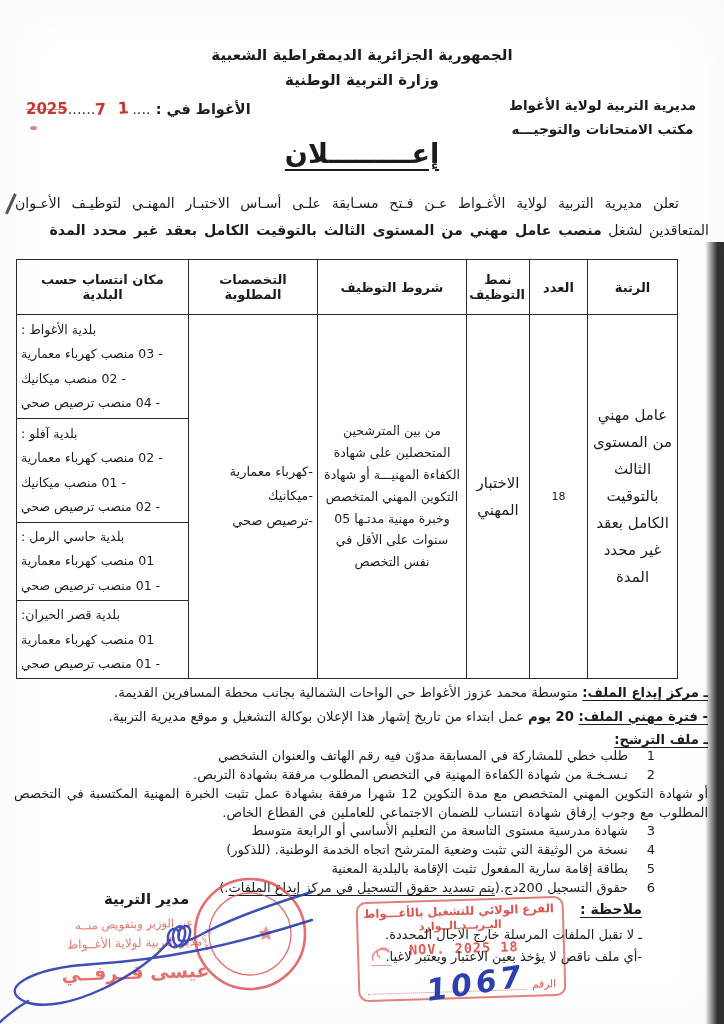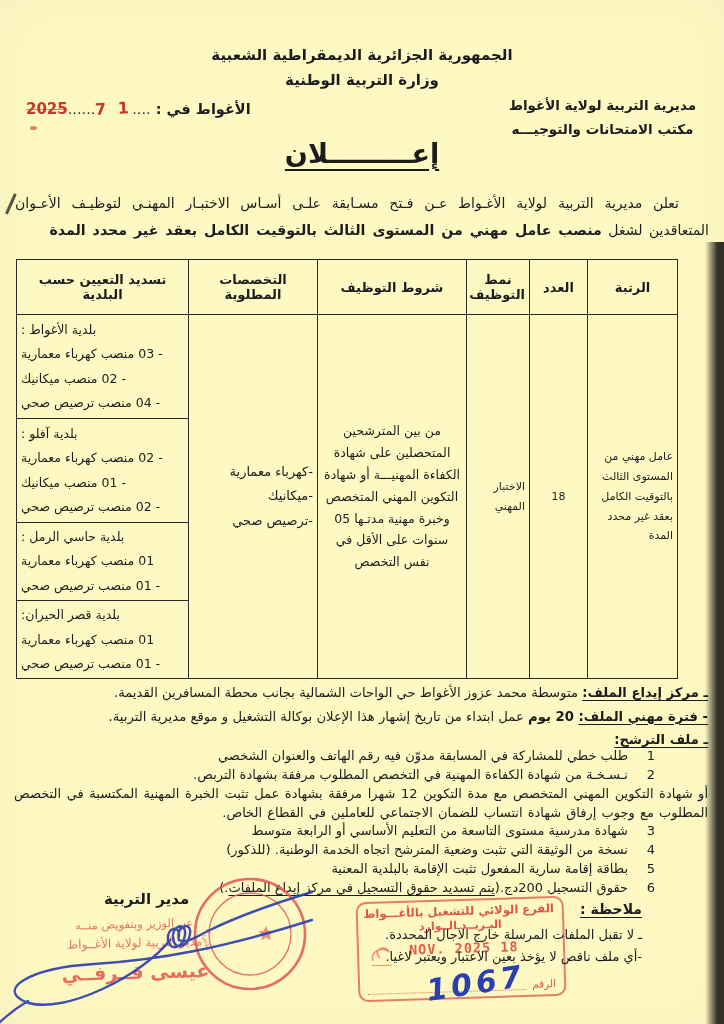--- a/index.html
+++ b/index.html
@@ -1,18 +1,18 @@
 <!DOCTYPE html>
 <html lang="ar"><head>
 <meta charset="utf-8">
 <style>
   html,body{margin:0;padding:0;background:#efeeec;}
   .page{
     position:relative;width:724px;height:1024px;margin:0 auto;
-    background:#fef9c3;overflow:hidden;direction:rtl;
+    background:#ffffff;overflow:hidden;direction:rtl;
     font-family:"DejaVu Sans",sans-serif;color:#1c1c1e;
     box-shadow:inset 0 0 60px rgba(60,50,40,.04);
   }
   .scan-edge-right{position:absolute;top:242px;right:0;width:19px;height:782px;
     background:linear-gradient(to left,#171513 35%,rgba(23,21,19,0) 100%);opacity:.88;}
   .scan-mark-left{position:absolute;top:190px;left:-4px;width:14px;height:22px;
     border-right:3px solid #2b2a28;transform:rotate(24deg);opacity:.8;}
   
   .hdr-center{position:absolute;top:48px;left:0;right:0;text-align:center;
     font-weight:bold;font-size:15px;line-height:1.0;}
@@ -30,21 +30,21 @@
     font-size:27px;font-weight:bold;text-decoration:underline;text-underline-offset:6px;}
   .intro{position:absolute;top:177px;right:15px;left:15px;font-size:14px;line-height:1.85;
     text-align:justify;text-indent:30px;word-spacing:2px;}
   .intro b{font-size:14.2px;}
   
   .jobs-table{position:absolute;top:259px;right:46px;border-collapse:collapse;
     table-layout:fixed;width:661px;background:transparent;}
   .jobs-table th,.jobs-table td{border:1.4px solid #2a2a28;vertical-align:middle;
     padding:2px 4px;overflow:hidden;}
   .jobs-table th{font-size:13px;font-weight:bold;text-align:center;height:50px;}
-  .cell-center{text-align:right;font-size:11px;line-height:1.8;}
+  .cell-center{text-align:center;font-size:15px;line-height:1.8;}
   .cell-count{text-align:center;font-size:11px;}
   .cell-cond{text-align:center;font-size:12.5px;line-height:1.75;padding:4px 6px;}
   .cell-spec{text-align:right;font-size:13px;line-height:1.9;padding-right:13px;}
   .cell-muni{text-align:left;font-size:12.5px;line-height:1.95;padding:3px 7px;}
   
   .deposit{position:absolute;top:681px;right:16px;left:14px;font-size:13.2px;line-height:1.78;}
   .lbl{font-weight:bold;text-decoration:underline;text-underline-offset:3px;}
   .docs{position:absolute;top:747px;right:16px;left:14px;font-size:13px;line-height:1.45;}
   .doc-item{display:flex;gap:16px;padding-right:50px;}
   .doc-num{flex:none;width:14px;text-align:center;}
@@ -113,21 +113,21 @@
         <col style="width:129px">
         <col style="width:172px">
     </colgroup>
     <tbody>
         <tr>
       <th>الرتبة</th>
       <th>العدد</th>
       <th>نمط التوظيف</th>
       <th>شروط التوظيف</th>
       <th>التخصصات المطلوبة</th>
-      <th>تسديد التعيين حسب البلدية</th>
+      <th>مكان انتساب حسب البلدية</th>
     </tr>
     <tr style="height:104px">
       <td rowspan="4" class="cell-center">عامل مهني من المستوى الثالث بالتوقيت الكامل بعقد غير محدد المدة</td>
       <td rowspan="4" class="cell-count">18</td>
       <td rowspan="4" class="cell-center">الاختبار المهني</td>
       <td rowspan="4" class="cell-cond">من بين المترشحين المتحصلين على شهادة الكفاءة المهنيـــة أو شهادة التكوين المهني المتخصص وخبرة مهنية مدتـها 05 سنوات على الأقل في نفس التخصص</td>
       <td rowspan="4" class="cell-spec">
         <div>-كهرباء معمارية</div>
         <div>-ميكانيك</div>
         <div>-ترصيص صحي</div>

